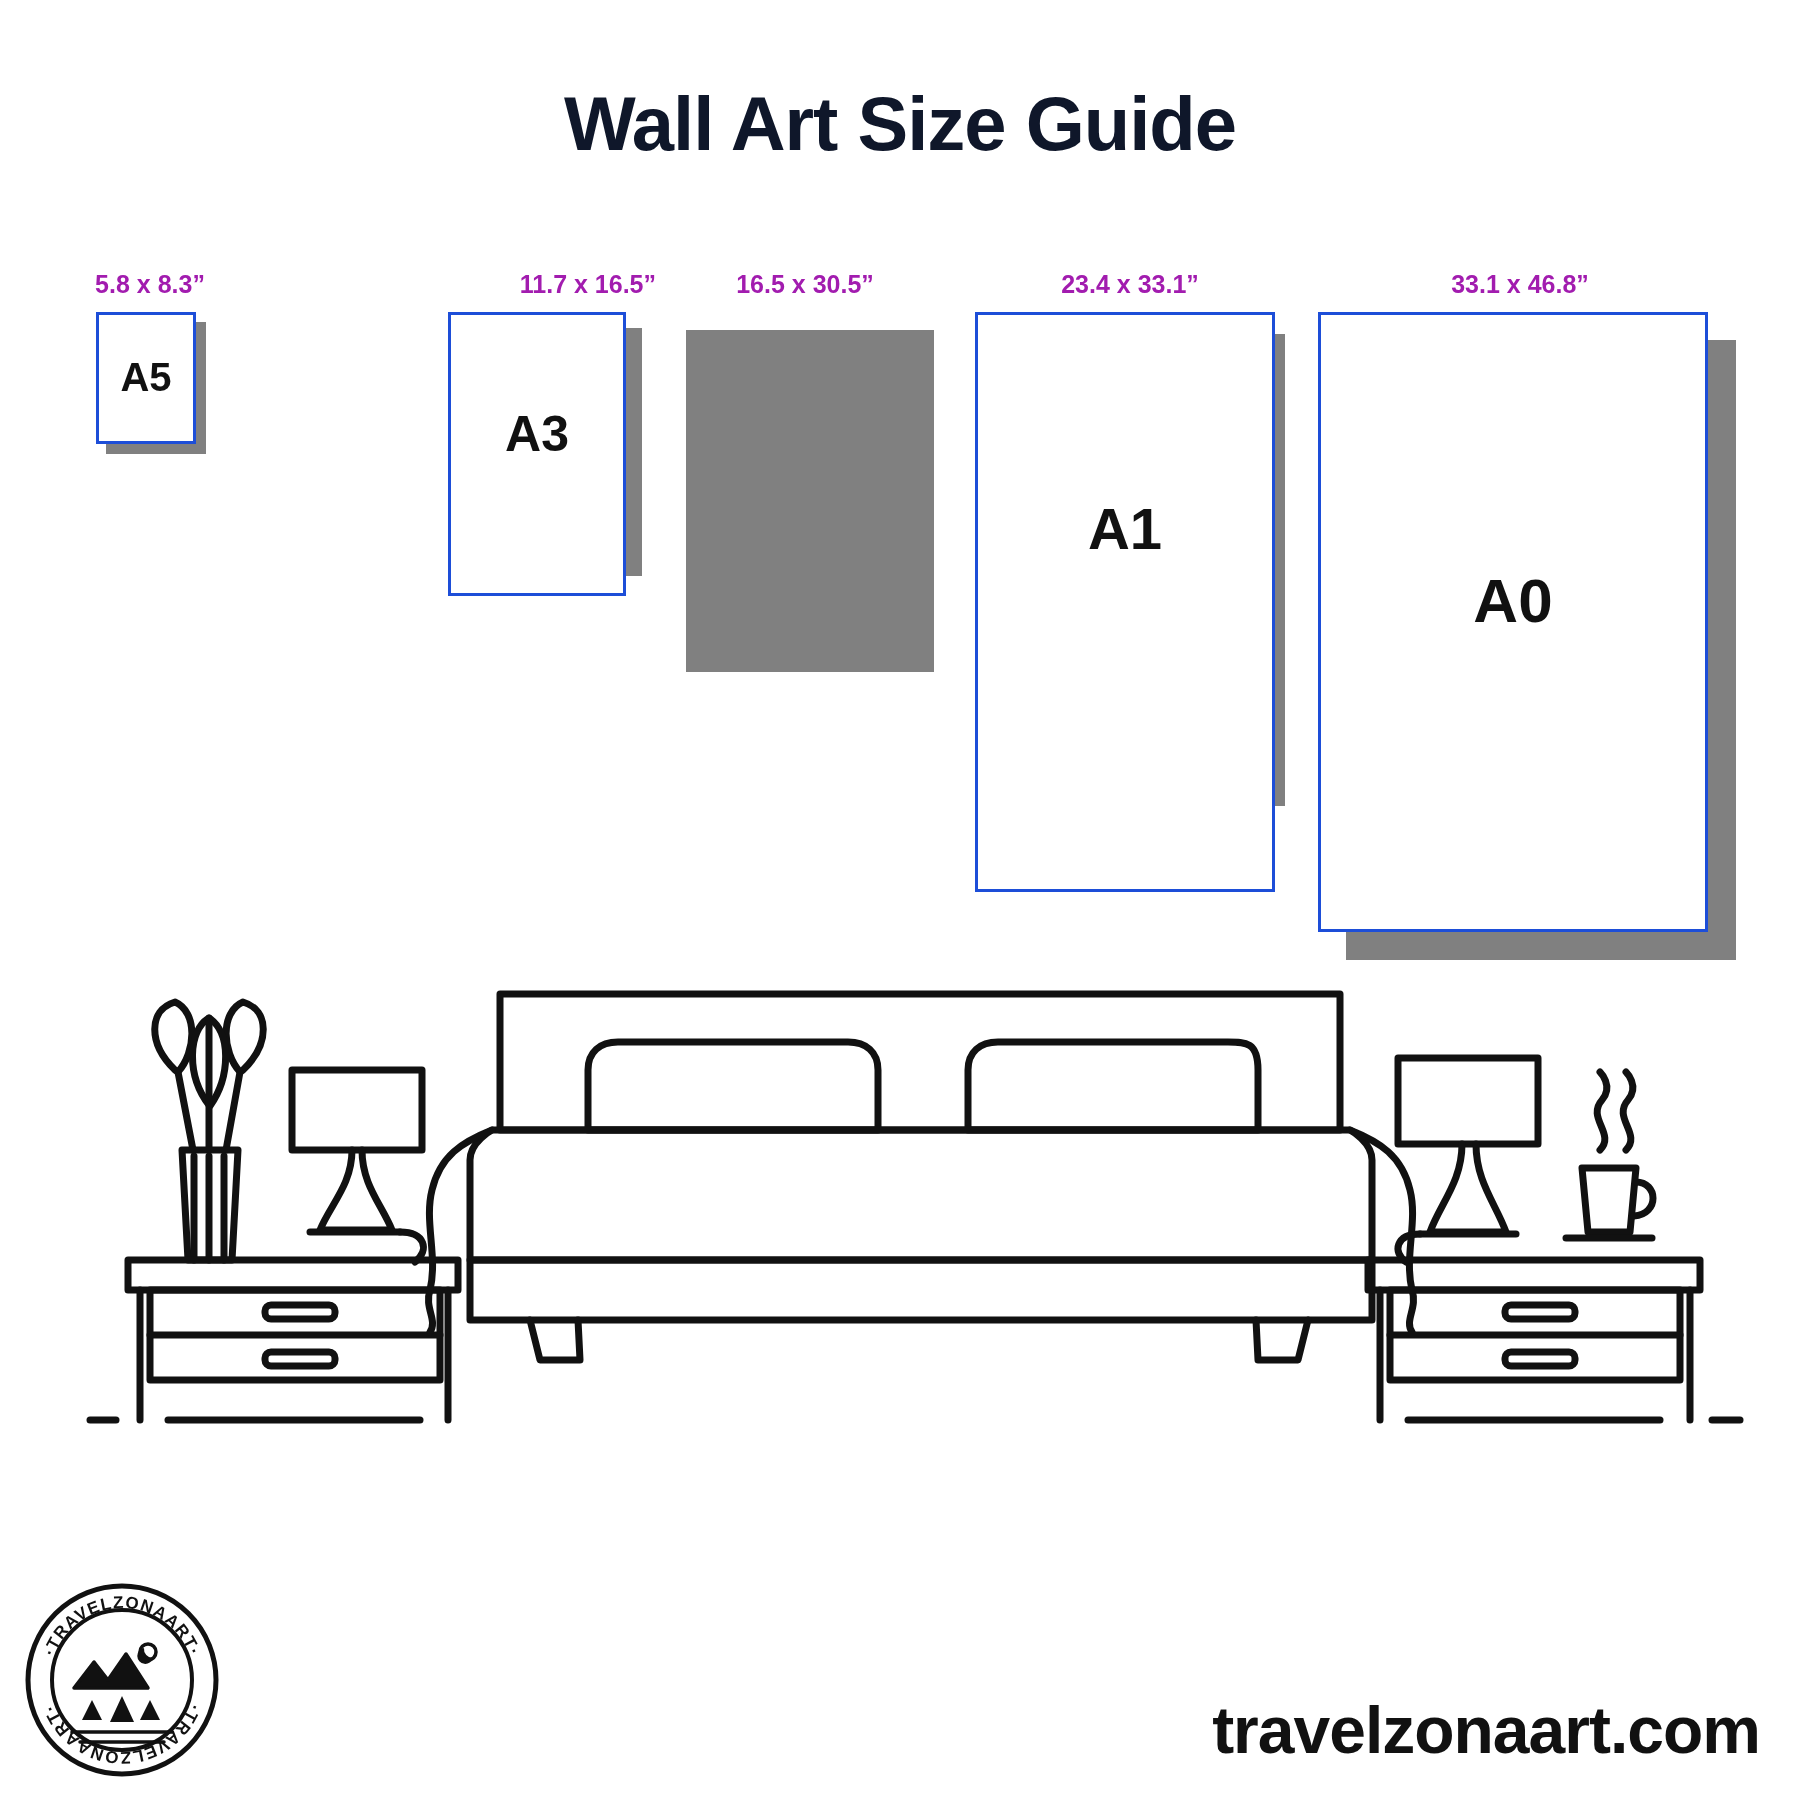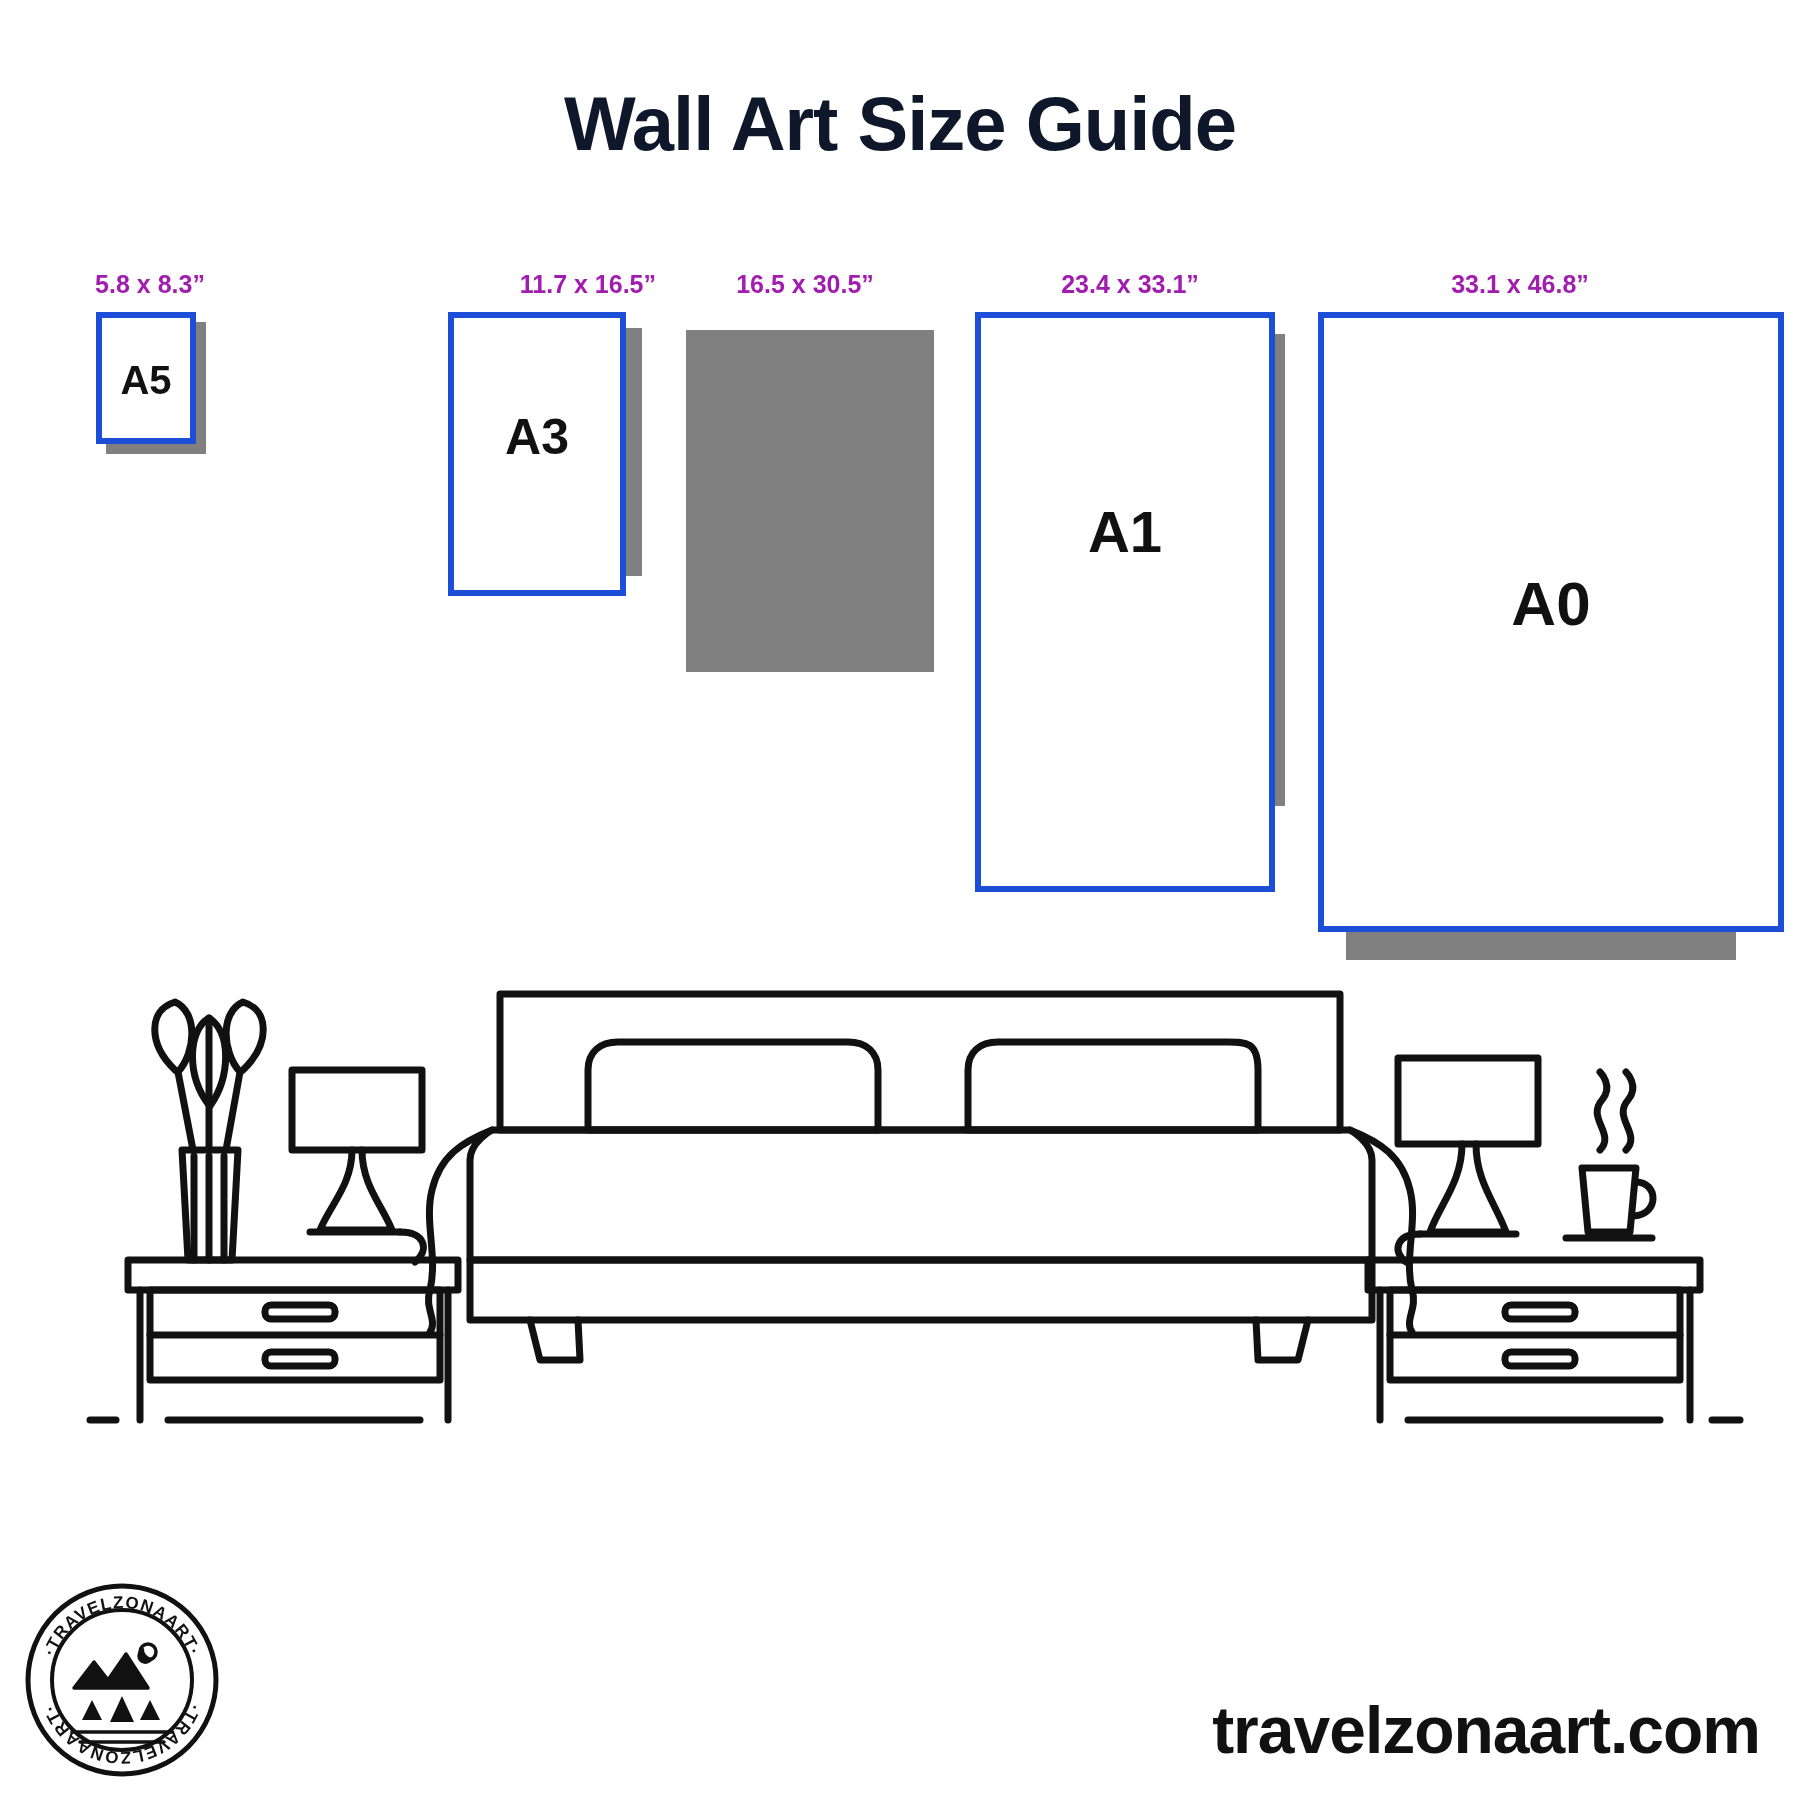--- a/index.html
+++ b/index.html
@@ -49,21 +49,21 @@
     color: #a21caf;
     white-space: nowrap;
   }
   .frame-shadow {
     position: absolute;
     background: #808080;
   }
   .frame-box {
     position: absolute;
     background: #ffffff;
-    border: 6px solid #1d4ed8;
+    border: 3px solid #1d4ed8;
     box-sizing: border-box;
   }
   .frame-name {
     position: absolute;
     width: 100%;
     text-align: center;
     font-size: 44px;
     font-weight: bold;
     color: #111111;
   }
@@ -128,21 +128,21 @@
     <div class="frame-label" style="top:-10px;">23.4 x 33.1”</div>
     <div class="frame-shadow" style="left:30px; top:54px; width:300px; height:472px;"></div>
     <div class="frame-box" style="left:20px; top:32px; width:300px; height:580px;">
       <div class="frame-name" style="top:180px; font-size:58px;">A1</div>
     </div>
   </div>
 
   <div class="frame-group" style="left:1310px; top:0px; width:420px; height:600px;">
     <div class="frame-label" style="top:-10px;">33.1 x 46.8”</div>
     <div class="frame-shadow" style="left:36px; top:60px; width:390px; height:620px;"></div>
-    <div class="frame-box" style="left:8px; top:32px; width:466px; height:620px;">
+    <div class="frame-box" style="left:8px; top:32px; width:390px; height:620px;">
       <div class="frame-name" style="top:250px; font-size:62px;">A0</div>
     </div>
   </div>
 
 </div>
 
 <div class="scene">
 <svg width="1800" height="620" viewBox="0 0 1800 620" xmlns="http://www.w3.org/2000/svg">
   <g fill="none" stroke="#111111" stroke-width="7" stroke-linejoin="round" stroke-linecap="round">
 

